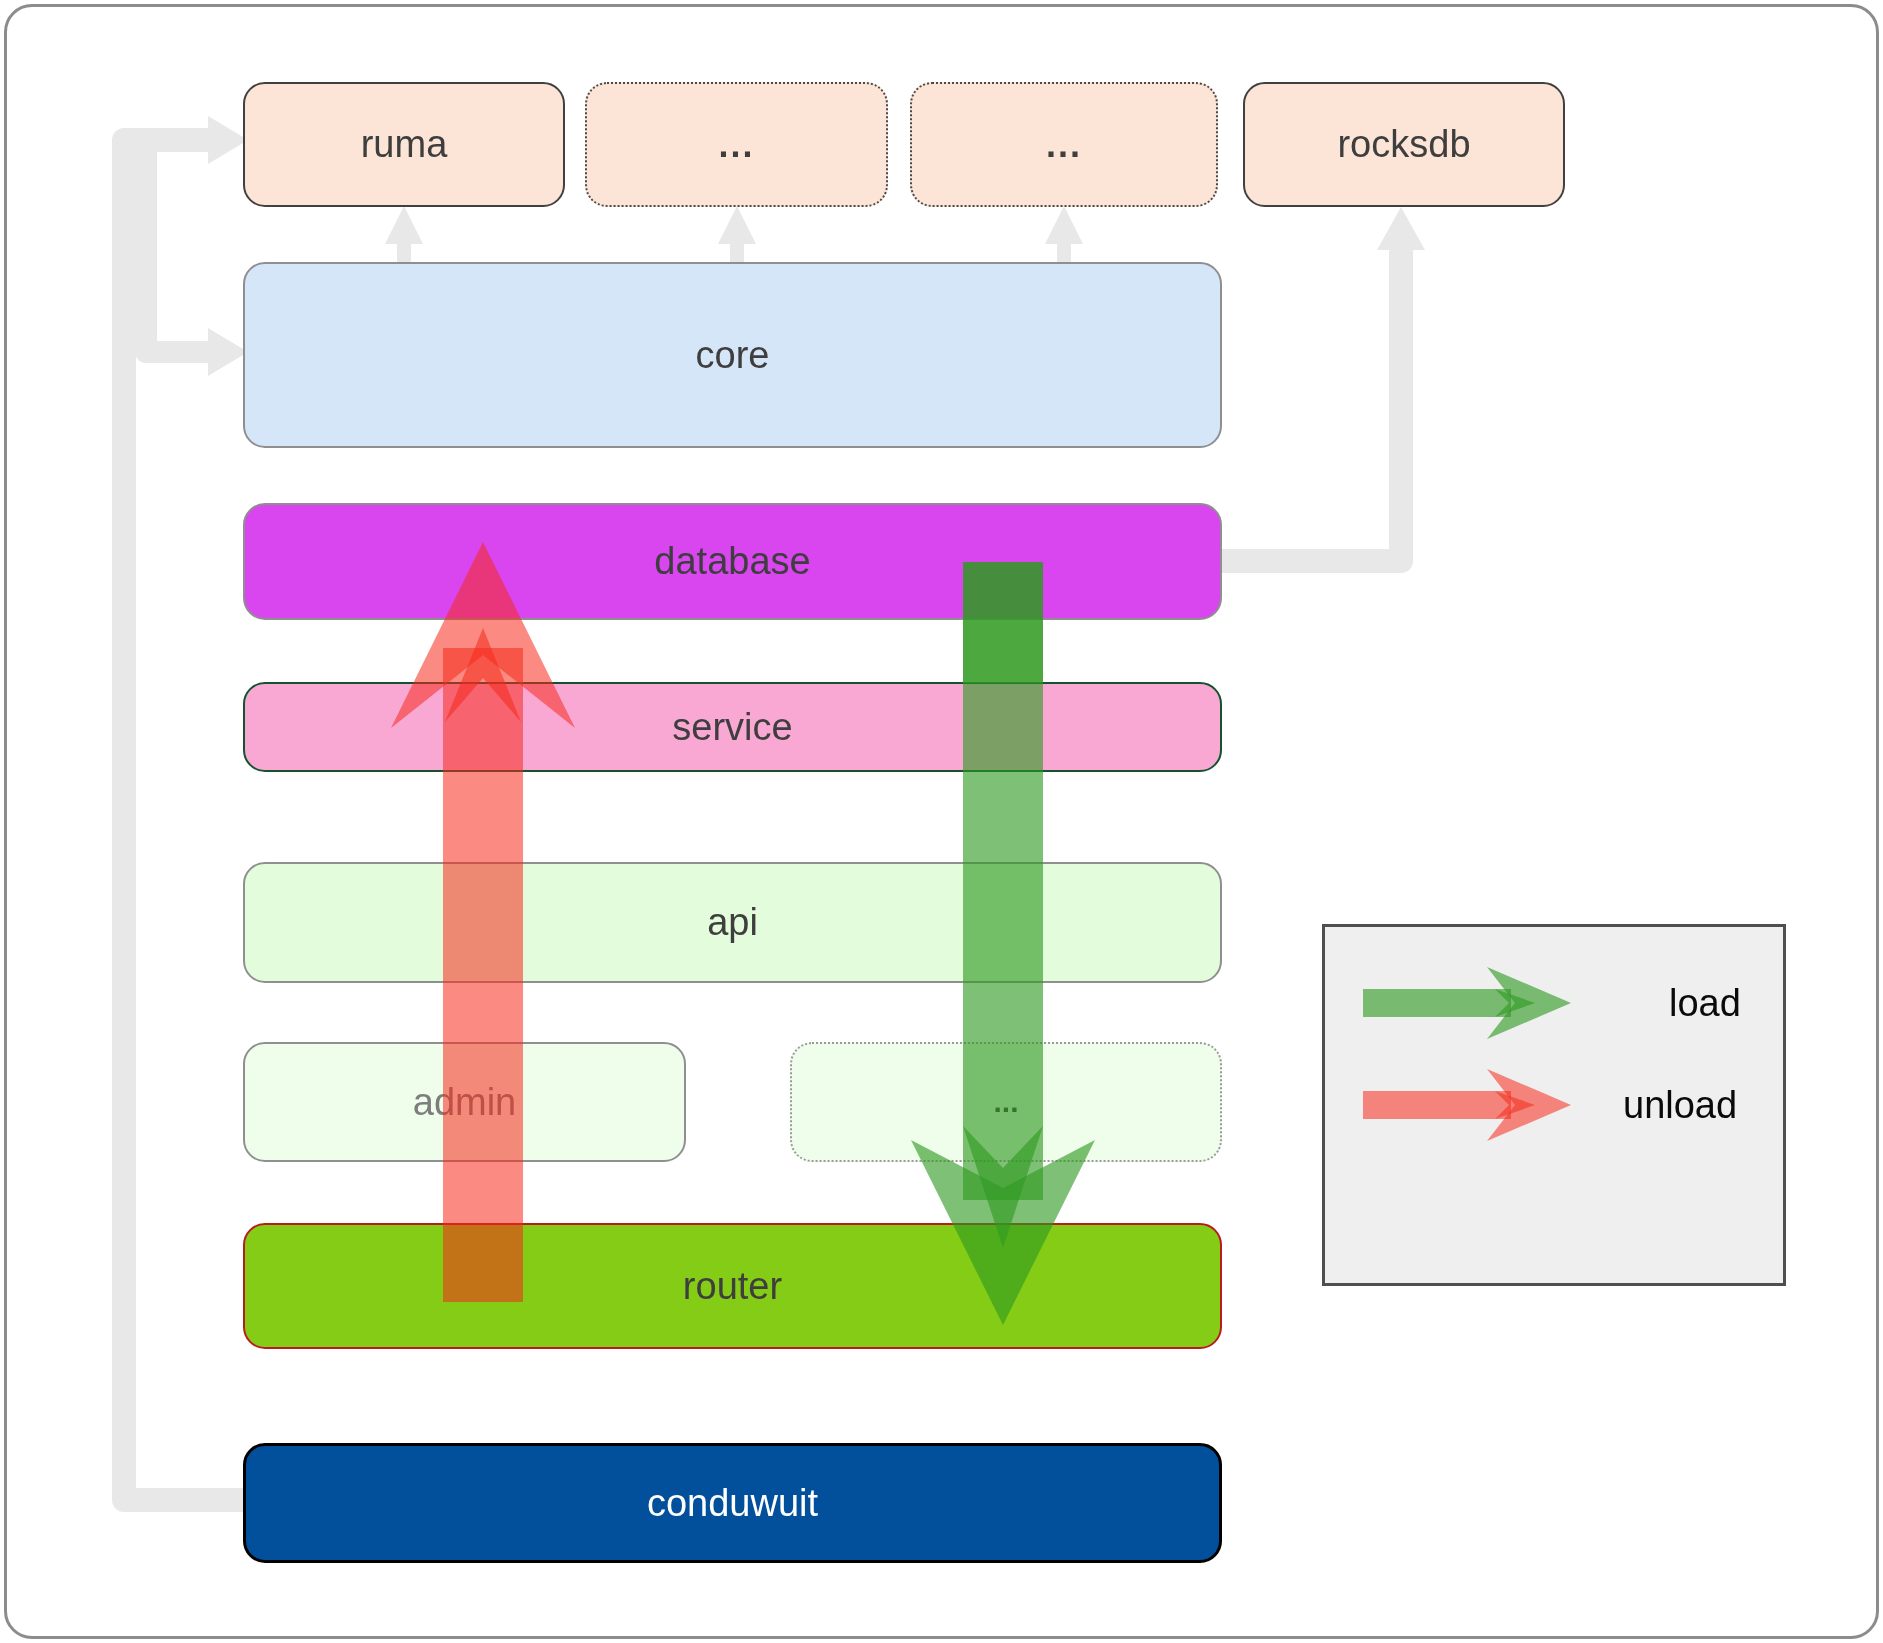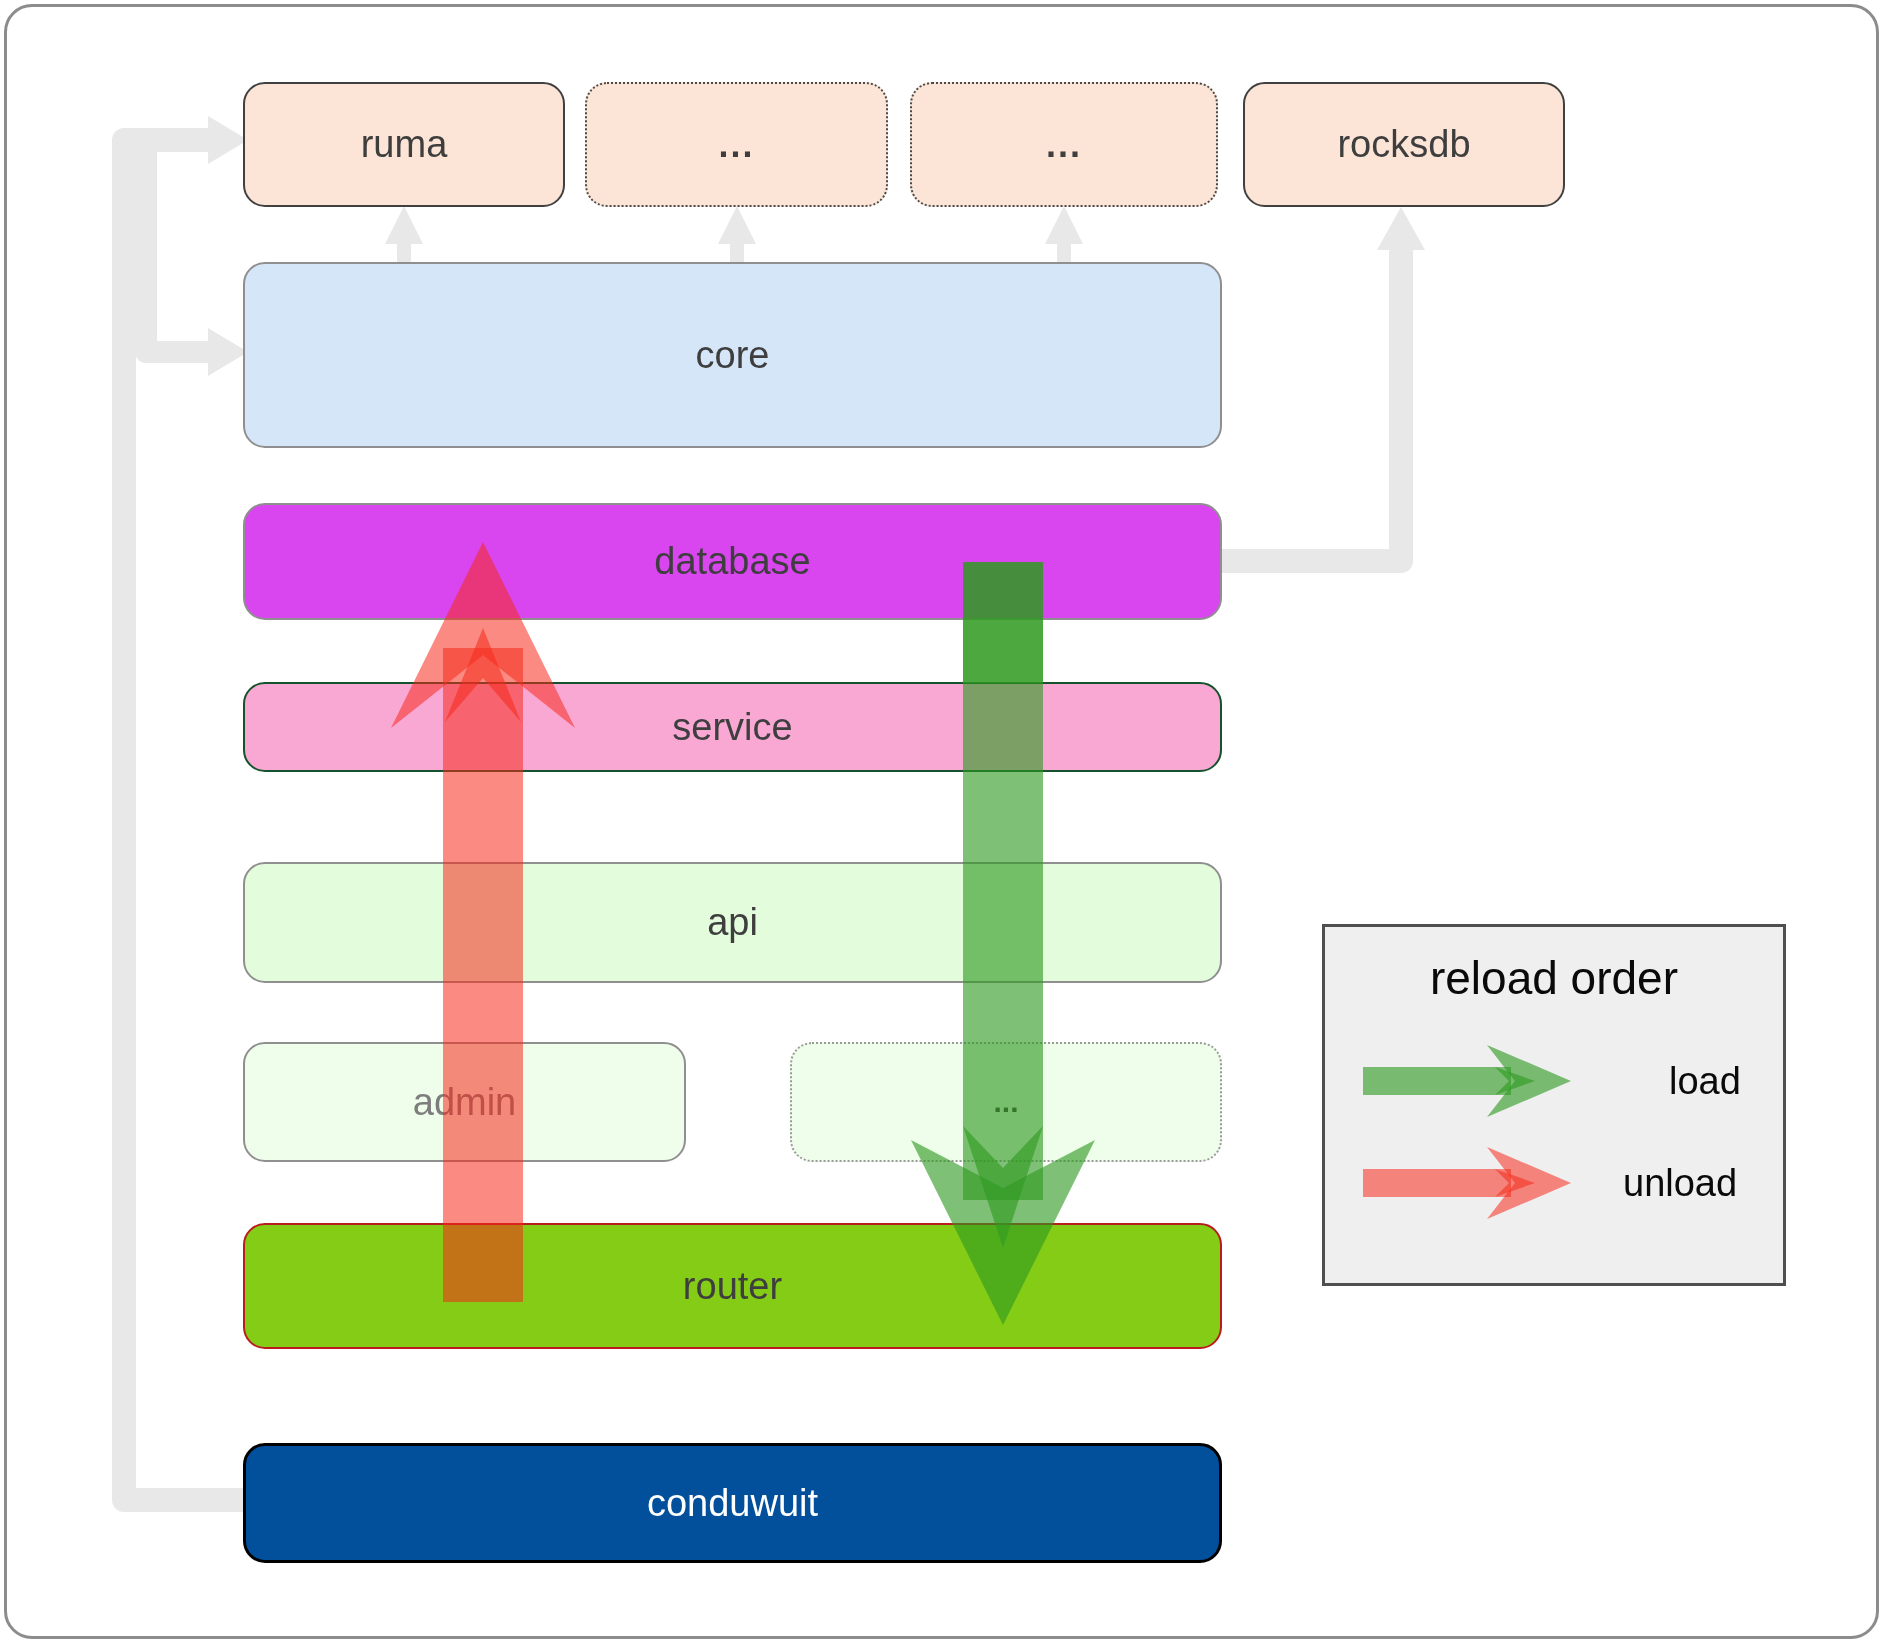--- a/index.html
+++ b/index.html
@@ -123,21 +123,20 @@
     </g>
     <g fill-opacity="0.62">
       <rect x="963" y="562" width="80" height="638" fill="#2e9a20"></rect>
       <rect x="963" y="562" width="80" height="121" fill="#2e9a20"></rect>
       <polygon points="911,1140 1003,1188 1095,1140 1003,1325" fill="#2e9a20"></polygon>
       <polygon points="963,1126 1003,1168 1043,1126 1003,1248" fill="#2e9a20"></polygon>
     </g>
   </svg>
 
   <div class="legend">
-    <div class="legend-title">reload order</div>
     <div class="legend-row first">
       <svg width="220" height="80" viewBox="0 0 220 80">
         <g fill-opacity="0.62">
           <rect x="4" y="26" width="148" height="28" fill="#2e9a20"></rect>
           <polygon points="128,4 156,40 128,76 212,40" fill="#2e9a20"></polygon>
           <polygon points="136,26 150,40 136,54 176,40" fill="#2e9a20"></polygon>
         </g>
       </svg>
       <span class="legend-label">load</span>
     </div>

